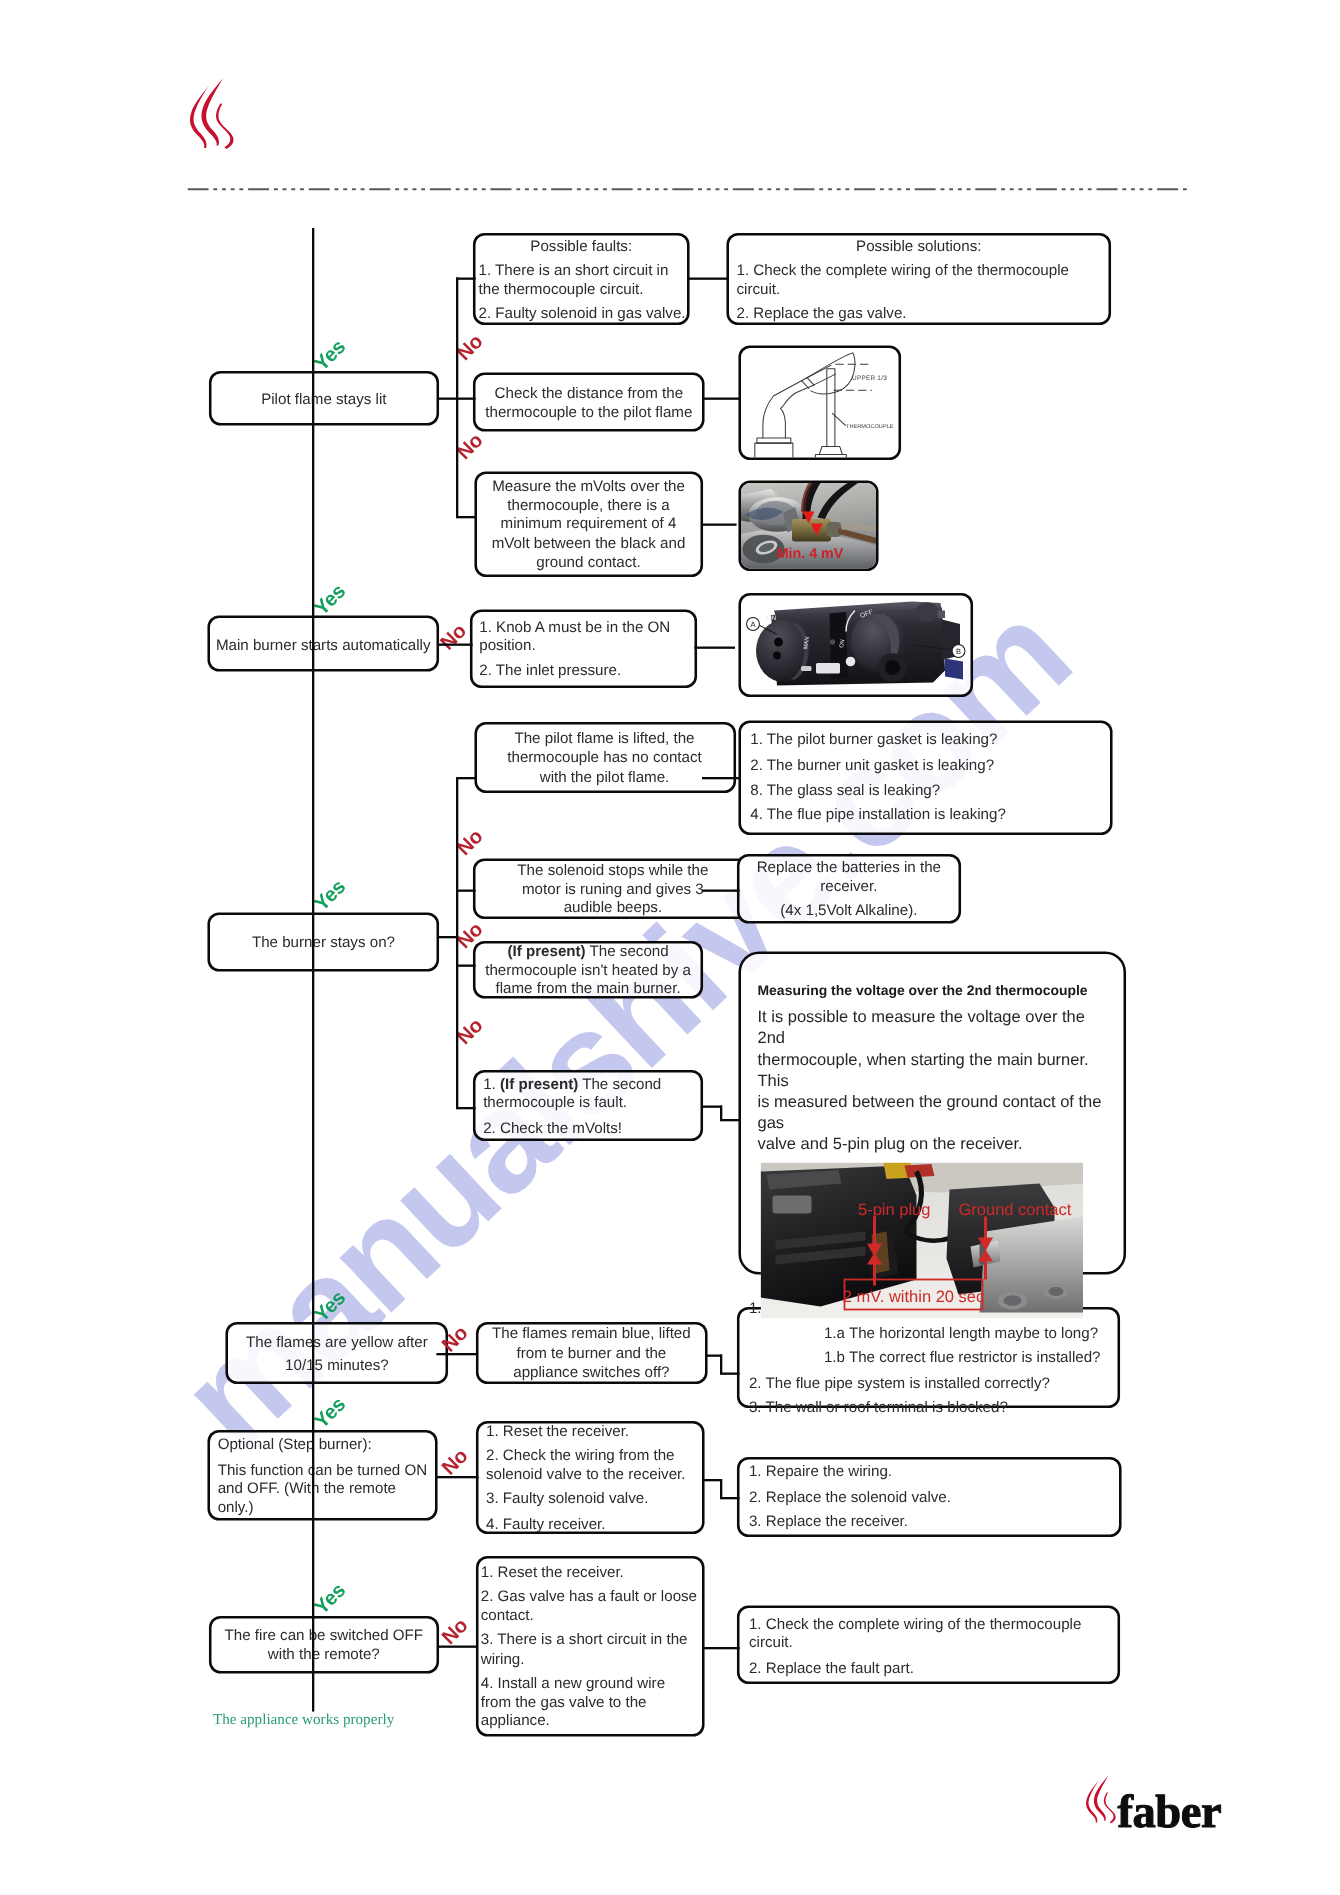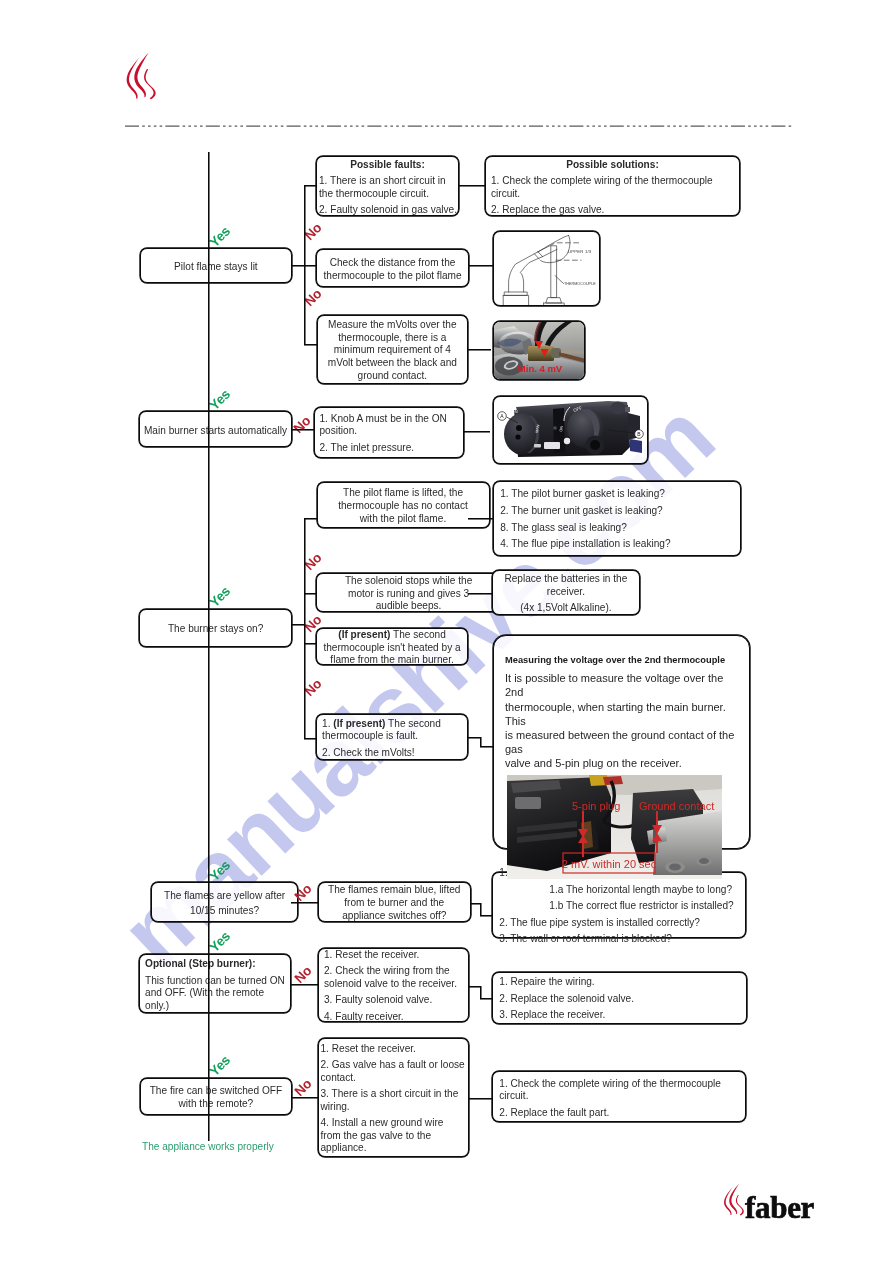--- a/index.html
+++ b/index.html
@@ -12,34 +12,34 @@
       white-space:nowrap;font-family:"Liberation Sans",sans-serif;opacity:.85;}
   .layer{position:absolute;left:0;top:0;width:893px;height:1263px;z-index:2;}
   .wm-top{z-index:5;mix-blend-mode:multiply;opacity:.16;}
   .hr-dashed{position:absolute;left:125px;top:124.5px;display:block;}
   .box{position:absolute;box-sizing:border-box;border:1px solid #0a0a0a;border-radius:7px;box-shadow:0 0 0 0.7px #0a0a0a;
        background:#fff;font-size:10.1px;line-height:1.24;color:#2b2b2b;
        display:flex;flex-direction:column;justify-content:center;padding:2px 3px;}
   .box .l{margin:0;white-space:nowrap;position:relative;top:1.5px;}
   .box .gap{flex:0 0 auto;}
   .ctr{text-align:center;}
-  .b{font-weight:700;}
+  .b{font-weight:400;}
   .mv-title{font-size:9.3px;font-weight:700;line-height:1.2;color:#1a1a1a;margin-bottom:5px;}
   .mv-body{font-size:11px;line-height:1.29;color:#262626;}
   .lbl{position:absolute;font-size:13.5px;font-weight:700;transform-origin:0 100%;
        letter-spacing:-.2px;white-space:nowrap;line-height:1;}
   .yes{color:#12a05c;}
   .no{color:#b4232f;}
   .ln{position:absolute;background:#0a0a0a;z-index:2;}
   .vln{width:1px;box-shadow:0.55px 0 0 #0a0a0a;}
   .hln{height:1px;box-shadow:0 0.55px 0 #0a0a0a;}
   .imgbox{position:absolute;box-sizing:border-box;border:1px solid #0a0a0a;border-radius:7px;box-shadow:0 0 0 0.7px #0a0a0a;
           background:#fff;overflow:hidden;}
   .photo{position:absolute;overflow:hidden;}
-  .outcome{position:absolute;color:#2a9d6e;font-size:10.1px;}
+  .outcome{position:absolute;color:#2a9d6e;font-size:10.1px;font-family:Liberation Serif, serif;}
   .footer-logo{position:absolute;display:flex;align-items:center;}
   .footer-logo .ftext{font-family:"Liberation Serif",serif;font-weight:700;font-size:31px;
        color:#0d0d0d;letter-spacing:-0.3px;line-height:1;
        -webkit-text-stroke:0.7px #0d0d0d;}
 </style>
 </head>
 <body>
 
 <div class="page">
 

